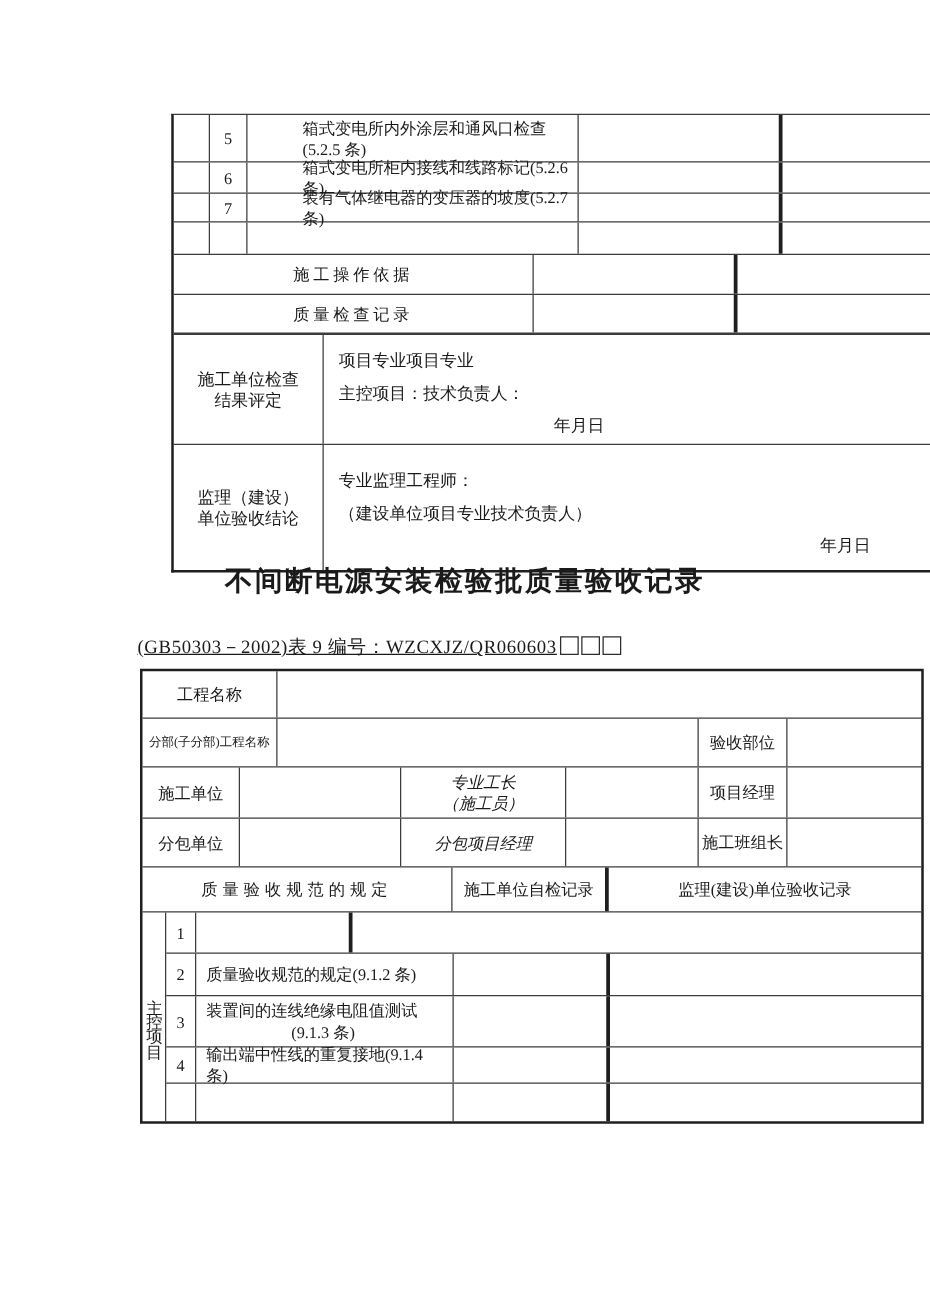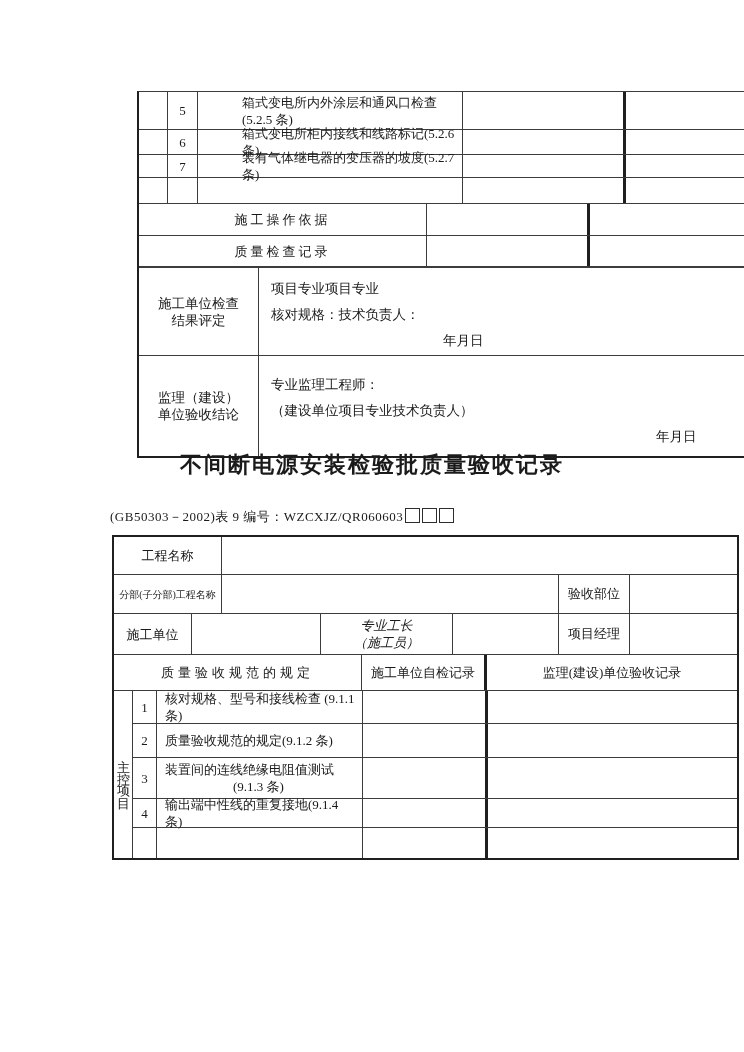--- a/index.html
+++ b/index.html
@@ -33,21 +33,21 @@
   .t1 .colC{flex:0 0 229px;margin-left:36px;}
   .t1 .colD{flex:0 0 163px;}
   .t1 .lab3{flex:0 0 288px;letter-spacing:3px;}
   .t1 .labBig{flex:0 0 120px;font-size:13.5px;}
   .t1 .bigcell{flex:1 1 auto;border-right:none;align-items:flex-start;text-align:left;
       justify-content:flex-start;padding:8px 0 0 12px;font-size:13.5px;line-height:26px;}
   .dateline{align-self:flex-start;}
   
   .title{position:absolute;left:0;top:450px;width:100%;text-align:center;
          font-weight:bold;font-size:22px;letter-spacing:2px;}
-  .formno{position:absolute;left:110px;top:508px;font-size:13px;letter-spacing:.5px;}
+  .formno{position:absolute;left:110px;top:508px;font-size:15px;letter-spacing:.5px;text-decoration:underline;}
   .box{display:inline-block;width:13px;height:13px;border:1px solid #2d2d2d;
        margin-left:2px;vertical-align:-2px;background:#fff;}
   
   .t2{position:absolute;left:112px;top:535px;width:623px;border:2px solid var(--bd);}
   .t2 .w108{flex:0 0 108px;}
   .t2 .w78 {flex:0 0 78px;}
   .t2 .w129{flex:0 0 129px;}
   .t2 .w132{flex:0 0 132px;font-style:italic;}
   .t2 .w106{flex:0 0 106px;}
   .t2 .w71 {flex:0 0 71px;font-family:Liberation Mono, monospace;}
@@ -120,21 +120,21 @@
       <div class="c last"></div>
     </div>
 
     <div class="row h87">
       <div class="c labBig">
         <div>施工单位检查</div>
         <div>结果评定</div>
       </div>
       <div class="c bigcell last">
         <div>项目专业项目专业</div>
-        <div>核对规格：技术负责人：</div>
+        <div>主控项目：技术负责人：</div>
         <div class="dateline" style="padding-left:172px;">年月日</div>
       </div>
     </div>
 
     <div class="row h100 nob">
       <div class="c labBig">
         <div>监理（建设）</div>
         <div>单位验收结论</div>
       </div>
       <div class="c bigcell last" style="padding-top:16px;">
@@ -170,36 +170,43 @@
       <div class="c w132">
         <div>专业工长</div>
         <div>（施工员）</div>
       </div>
       <div class="c w106"></div>
       <div class="c w71">项目经理</div>
       <div class="c last"></div>
     </div>
 
 
+    <div class="row h38">
+      <div class="c w78">分包单位</div>
+      <div class="c w129"></div>
+      <div class="c w132">分包项目经理</div>
+      <div class="c w106"></div>
+      <div class="c w71">施工班组长</div>
+      <div class="c last"></div>
+    </div>
 
     <div class="row h35">
       <div class="c w248">质量验收规范的规定</div>
       <div class="c w125 thick">施工单位自检记录</div>
       <div class="c last">监理(建设)单位验收记录</div>
     </div>
 
     <div class="mc row nob">
       <div class="vcol">
         <div class="vtext">主控项目</div>
       </div>
       <div class="stack">
 
         <div class="row h32">
           <div class="c numc">1</div>
-          <div class="c desc206 desc">核对规格、型号和接线检查 (9.1.1 条)</div>
           <div class="c w125 thick"></div>
           <div class="c last"></div>
         </div>
 
         <div class="row h33">
           <div class="c numc">2</div>
           <div class="c desc206 desc">质量验收规范的规定(9.1.2 条)</div>
           <div class="c w125 thick"></div>
           <div class="c last"></div>
         </div>

